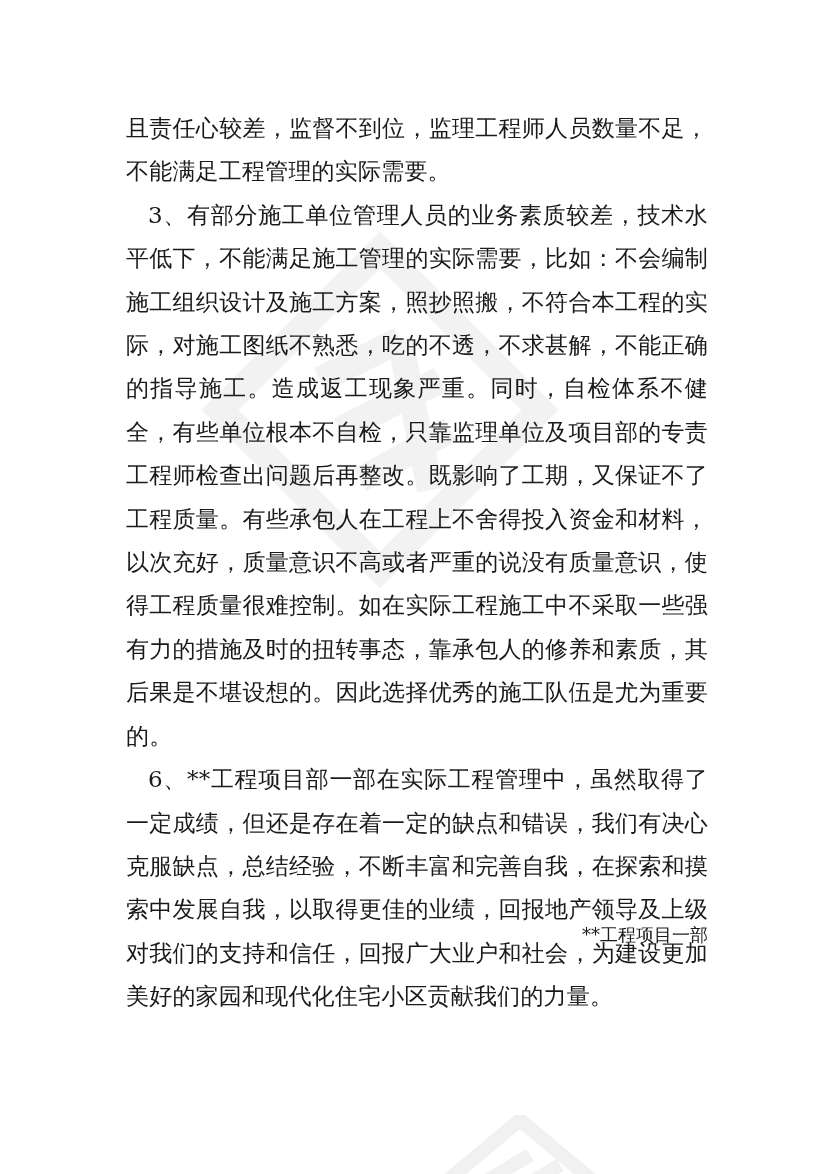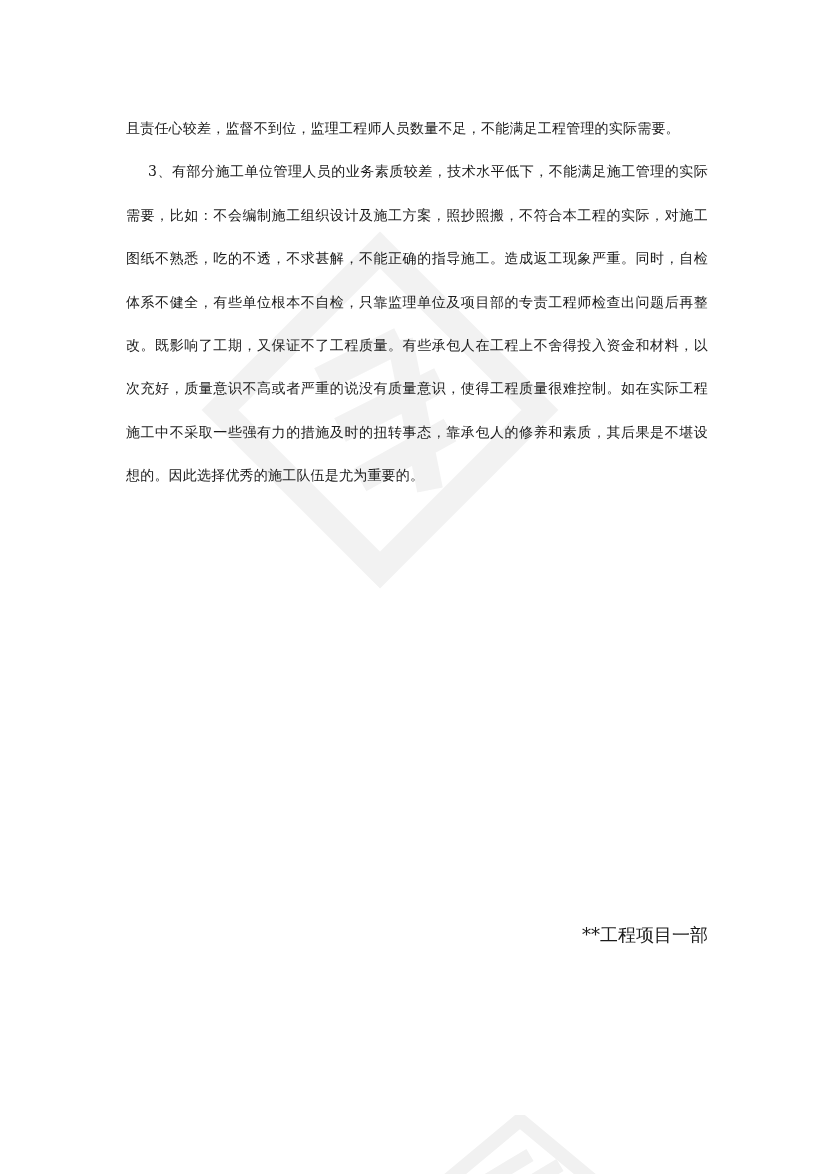--- a/index.html
+++ b/index.html
@@ -1,21 +1,21 @@
 <!DOCTYPE html>
 <html><head>
 <meta charset="utf-8">
 <style>
   html, body { margin: 0; padding: 0; background: #ffffff; }
   body { width: 830px; height: 1174px; position: relative; overflow: hidden;
          font-family: "DejaVu Serif", "Liberation Serif", serif; color: #1a1a1a; }
   .page { position: absolute; left: 0; top: 0; width: 830px; height: 1174px; background: #fff; }
   .watermark { position: absolute; pointer-events: none; }
   .body-text { position: absolute; left: 126px; top: 107px; width: 582px; }
-  .para { margin: 0; font-size: 14px; line-height: 43.4px; text-align: justify; letter-spacing: 0.2px; }
+  .para { margin: 0; font-size: 23px; line-height: 43.4px; text-align: justify; letter-spacing: 0.2px; }
   .para.indent { text-indent: 22px; }
   .signature { position: absolute; right: 122px; top: 895px; font-size: 18px; line-height: 30px; margin-top: 25px; }
 </style>
 </head>
 <body>
 
 <div class="page">
 
   <svg class="watermark" style="left:200px; top:230px;" width="360" height="360" viewBox="0 0 360 360">
     <g fill="none" stroke="#f1f1f1" stroke-width="26" opacity="0.9">
@@ -27,16 +27,17 @@
   <svg class="watermark" style="left:420px; top:1115px;" width="200" height="80" viewBox="0 0 200 80">
     <g fill="none" stroke="#f1f1f1" stroke-width="14">
       <path d="M10 80 L100 5 L190 80"></path>
       <path d="M60 70 L110 40 M90 80 L140 50"></path>
     </g>
   </svg>
 
   <div class="body-text">
     <p class="para">且责任心较差，监督不到位，监理工程师人员数量不足，不能满足工程管理的实际需要。</p>
     <p class="para indent">3、有部分施工单位管理人员的业务素质较差，技术水平低下，不能满足施工管理的实际需要，比如：不会编制施工组织设计及施工方案，照抄照搬，不符合本工程的实际，对施工图纸不熟悉，吃的不透，不求甚解，不能正确的指导施工。造成返工现象严重。同时，自检体系不健全，有些单位根本不自检，只靠监理单位及项目部的专责工程师检查出问题后再整改。既影响了工期，又保证不了工程质量。有些承包人在工程上不舍得投入资金和材料，以次充好，质量意识不高或者严重的说没有质量意识，使得工程质量很难控制。如在实际工程施工中不采取一些强有力的措施及时的扭转事态，靠承包人的修养和素质，其后果是不堪设想的。因此选择优秀的施工队伍是尤为重要的。</p>
+    <p class="para indent">6、**工程项目部一部在实际工程管理中，虽然取得了一定成绩，但还是存在着一定的缺点和错误，我们有决心克服缺点，总结经验，不断丰富和完善自我，在探索和摸索中发展自我，以取得更佳的业绩，回报地产领导及上级对我们的支持和信任，回报广大业户和社会，为建设更加美好的家园和现代化住宅小区贡献我们的力量。</p>
   </div>
 
   <div class="signature">**工程项目一部</div>
 </div>
 
 </body></html>

